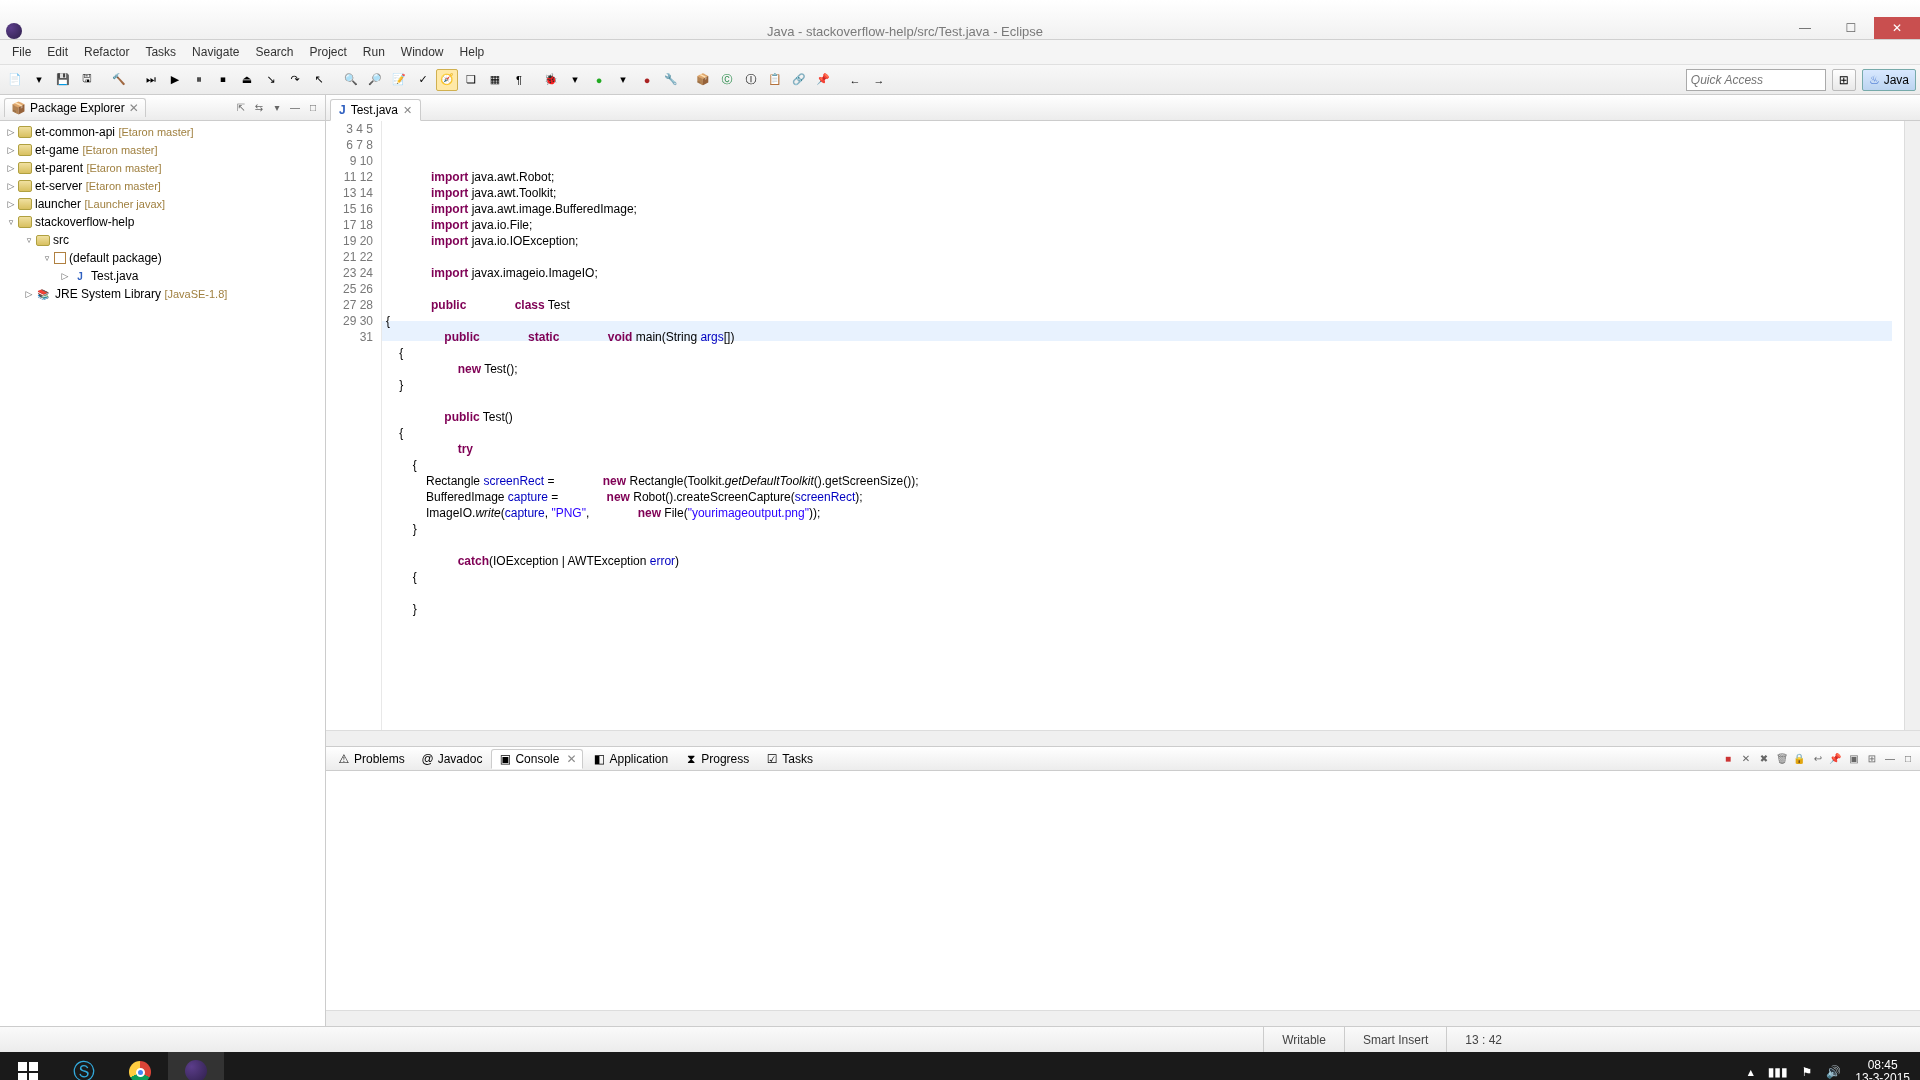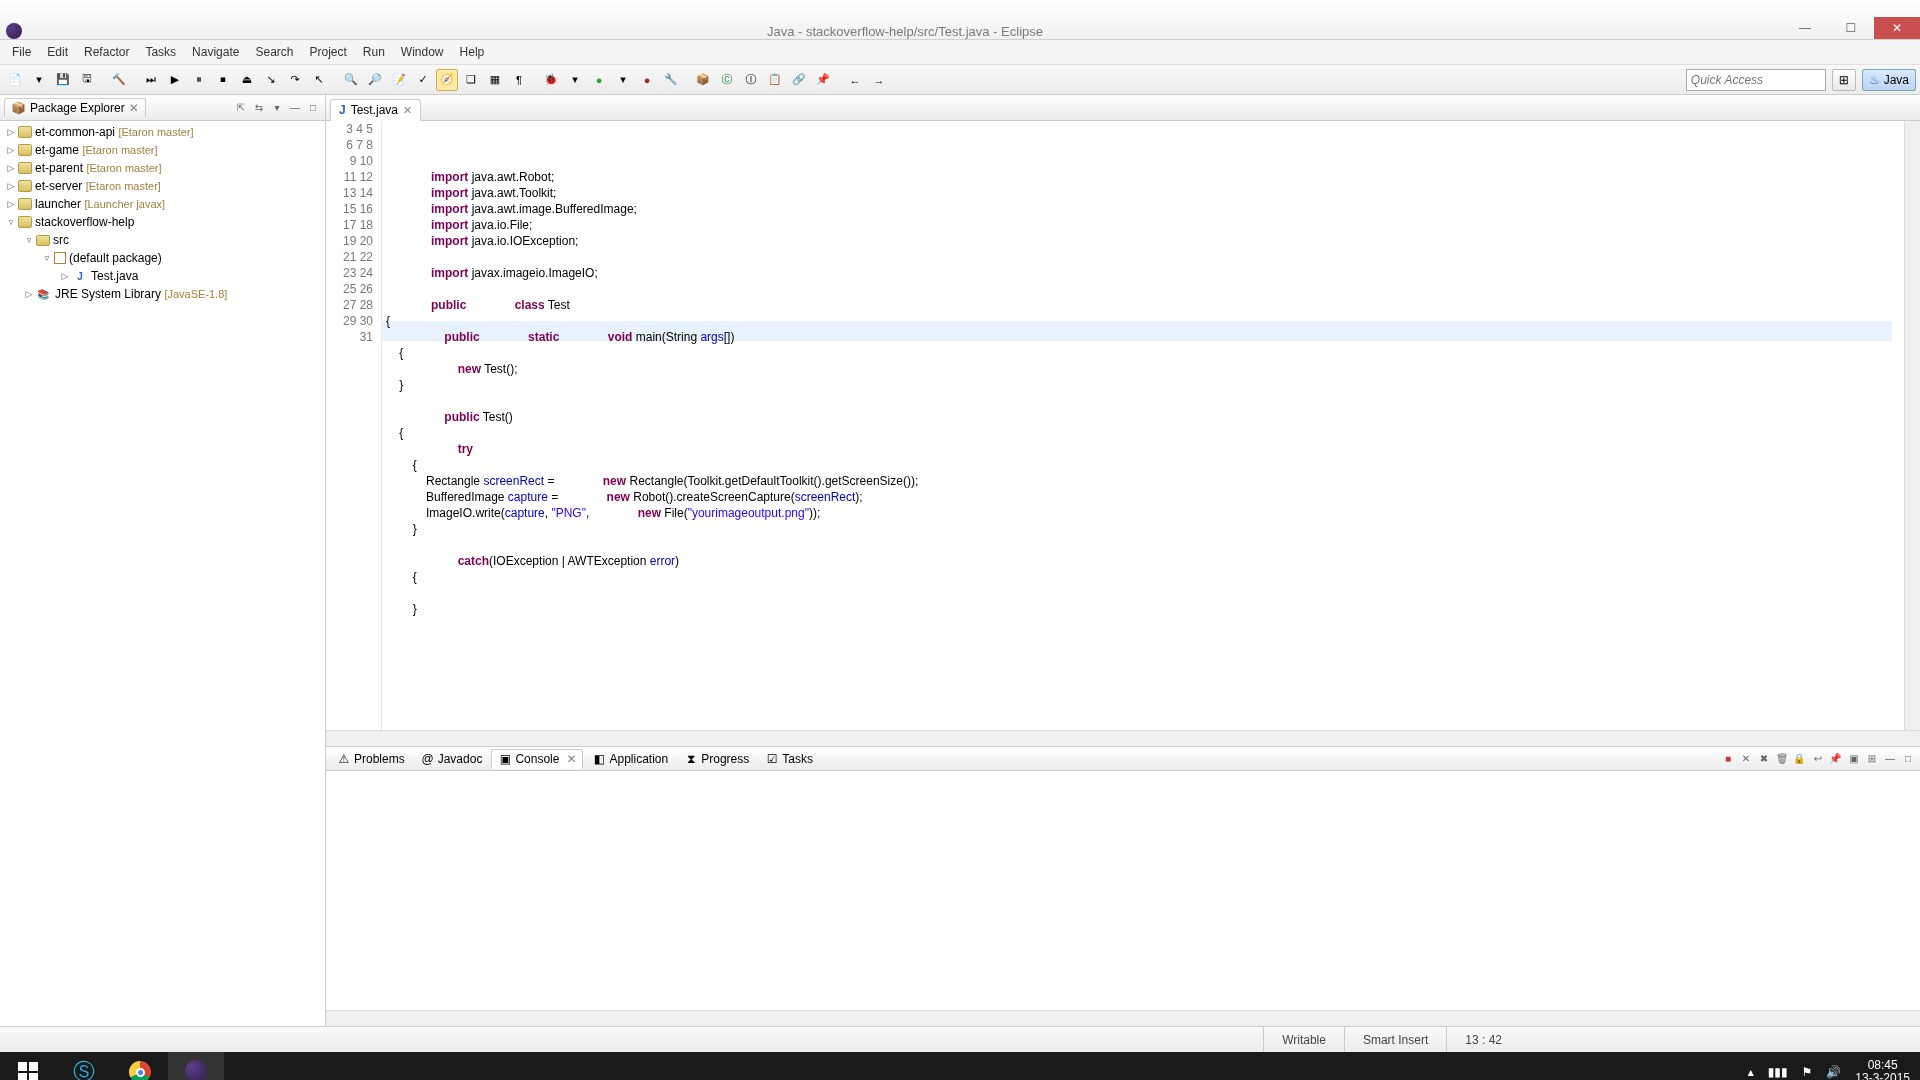--- a/index.html
+++ b/index.html
@@ -40,21 +40,21 @@
 .etab .x { color:#888; font-size:11px; }
 .editor { flex:1; display:flex; overflow:hidden; font-family:Consolas,monospace; font-size:13px; line-height:16px; position:relative; }
 .gutter { width:42px; background:#fff; border-right:1px solid #e8e8e8; color:#787878; text-align:right; padding-right:8px; user-select:none; }
 .markers { width:14px; background:#fff; }
 .code { flex:1; padding-left:4px; white-space:pre; color:#000; position:relative; }
 .hl-line { position:absolute; left:0; right:12px; height:20px; background:#e8f2fe; z-index:0; }
 .code-inner { position:relative; z-index:1; }
 .kw { color:#7f0055; font-weight:bold;margin-left:45px; }
 .str { color:#2a00ff; }
 .field { color:#0000c0; }
-.italic { }
+.italic { font-style:italic; }
 .escroll { width:16px; background:#f0f0f0; border-left:1px solid #ddd; }
 .bottom-views { height:280px; border-top:1px solid #ccc; display:flex; flex-direction:column; }
 .bv-tabs { height:24px; background:linear-gradient(#fff,#ececec); border-bottom:1px solid #ccc; display:flex; align-items:center; padding:0 4px; gap:2px; }
 .bvtab { padding:2px 6px; display:flex; align-items:center; gap:3px; font-size:11px; border:1px solid transparent; border-radius:3px 3px 0 0; }
 .bvtab.active { background:#fff; border-color:#ccc; border-bottom-color:#fff; }
 .bvicon { width:14px; height:14px; display:inline-flex; align-items:center; justify-content:center; }
 .console-hdr { height:20px; padding:2px 6px; font-size:11px; color:#444; border-bottom:1px solid #eee; }
 .console-body { flex:1; background:#fff; }
 .ehscroll { height:16px; background:#f0f0f0; border-top:1px solid #ddd; }
 .statusbar { height:26px; background:linear-gradient(#fafafa,#ececec); border-top:1px solid #ccc; display:flex; align-items:center; font-size:11px; color:#444; }

